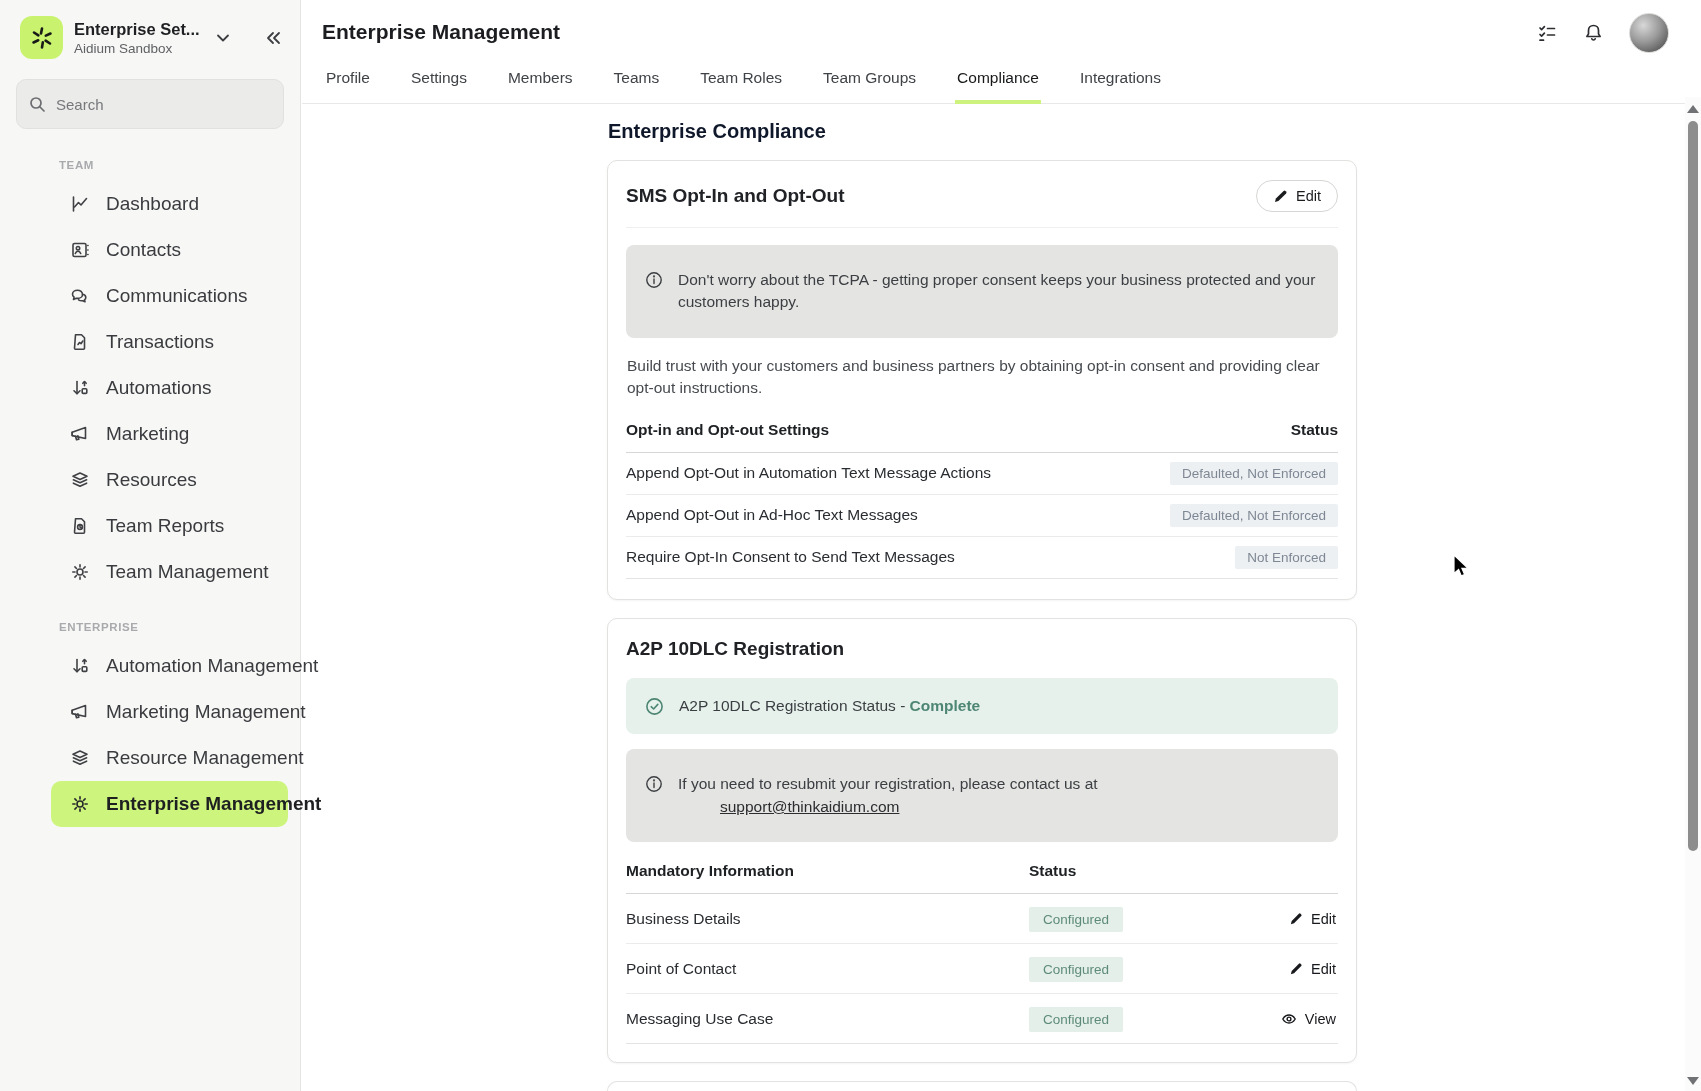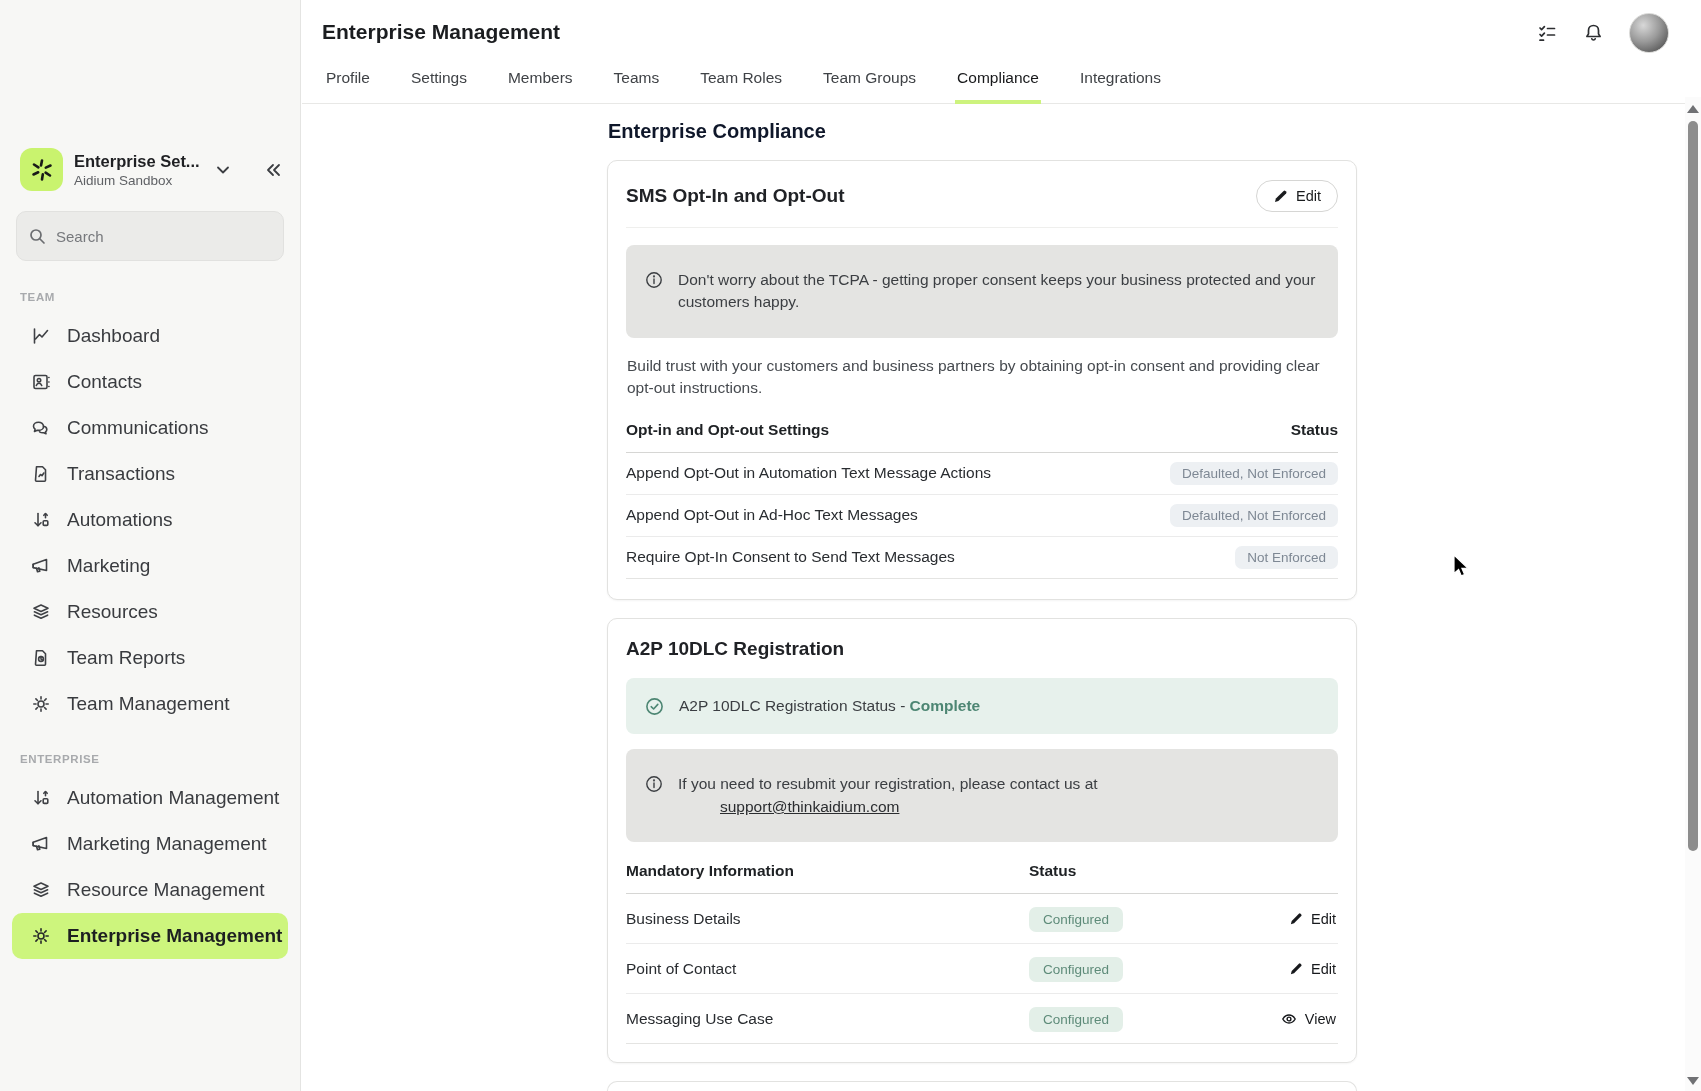--- a/index.html
+++ b/index.html
@@ -2,37 +2,37 @@
 <html><head>
 <meta charset="utf-8">
 <style>
   * { margin:0; padding:0; box-sizing:border-box; }
   html,body { width:1701px; height:1091px; }
   body { font-family:"Liberation Sans", sans-serif; background:#fff; color:#222; }
   .app { position:relative; width:1701px; height:1091px; overflow:hidden; background:#fff; }
 
   
   .sidebar { position:absolute; left:0; top:0; width:301px; height:100%;
-             background:#f7f7f5; border-right:1px solid #e4e4e2; display:flex; flex-direction:column;justify-content:center; }
+             background:#f7f7f5; border-right:1px solid #e4e4e2; display:flex; flex-direction:column; }
   .ws { display:flex; align-items:center; gap:11px; padding:16px 14px 6px 20px; }
   .ws-logo { width:43px; height:43px; border-radius:12px; background:#c9f36e;
              display:flex; align-items:center; justify-content:center; flex:0 0 auto; cursor:pointer; }
   .ws-text { min-width:0; }
   .ws-title { font-size:16.5px; font-weight:700; color:#1f2023; white-space:nowrap; }
   .ws-sub { font-size:13.5px; color:#5f6165; margin-top:2px; }
   .ws-chevron { margin-left:4px; cursor:pointer; display:flex; }
   .ws-collapse { margin-left:auto; cursor:pointer; display:flex; padding:4px; }
 
   .search { margin:14px 16px 0 16px; height:50px; background:#ebebe9; border:1px solid #e1e1df;
             border-radius:10px; display:flex; align-items:center; gap:10px; padding:0 12px; }
   .search input { border:none; outline:none; background:transparent; font-size:15px; color:#3c3e42;
                   font-family:"Liberation Sans",sans-serif; width:100%; }
   .search input::placeholder { color:#76787c; }
 
-  .nav { margin-top:4px; }
+  .nav { margin-top:4px;padding-left:39px; }
   .nav-label { padding:26px 18px 10px 20px; font-size:11.5px; font-weight:700;
                color:#a8aaad; letter-spacing:0.6px; }
   .nav-item { display:flex; align-items:center; gap:16px; height:46px; margin:0 12px; padding:0 8px 0 18px;
               border-radius:10px; font-size:19px; color:#393b3f; font-weight:500; cursor:pointer; white-space:nowrap; }
   .nav-item .nicon { display:flex; width:21px; justify-content:center; flex:0 0 auto; }
   .nav-item.active { background:#cdf57d; color:#1d1f21; font-weight:600; }
 
   .sidebar-footer { margin-top:auto; border-top:1px solid #e3e3e1; padding:18px 0 16px 24px; }
   .foot-link { font-size:14.5px; color:#2c2e31; margin-bottom:22px; display:flex; align-items:center; gap:8px; cursor:pointer; }
   .foot-link:last-child { margin-bottom:0; }
@@ -71,21 +71,21 @@
   .teal-strong { color:#4d8673; font-weight:700; }
   .email-link { color:#2b2d30; text-decoration:underline; cursor:pointer;margin-left:42px; }
 
   .desc { font-size:15.5px; color:#464a4f; line-height:1.45; margin:17px 1px 4px; }
 
   .thead2 { display:flex; justify-content:space-between; align-items:center;
             padding:15px 0 13px; border-bottom:1px solid #d6d6d4;
             font-size:15.5px; font-weight:700; color:#1e2124; margin-top:6px; }
   .trow2 { display:flex; justify-content:space-between; align-items:center; height:42px;
            border-bottom:1px solid #ebebeb; font-size:15.5px; color:#292c30; }
-  .badge { background:#edf0f3; color:#7e8894; font-size:13.5px; padding:4px 12px; border-radius:7px; white-space:nowrap; }
+  .badge { background:#edf0f3; color:#7e8894; font-size:13.5px; padding:4px 12px; border-radius:2px; white-space:nowrap; }
   .badge.mint { background:#e3efe8; color:#5e8b79; padding:5px 14px; }
 
   .grid3 { display:grid; grid-template-columns:403px 1fr auto; align-items:center; }
   .thead3 { padding:16px 0 13px; border-bottom:1px solid #d6d6d4;
             font-size:15.5px; font-weight:700; color:#1e2124; margin-top:4px; }
   .trow3 { height:50px; border-bottom:1px solid #ebebeb; font-size:15.5px; color:#292c30; }
   .row-action { display:flex; align-items:center; gap:8px; font-size:14.5px; font-weight:500;
                 color:#17191c; cursor:pointer; justify-self:end; padding-right:2px; }
 
   

